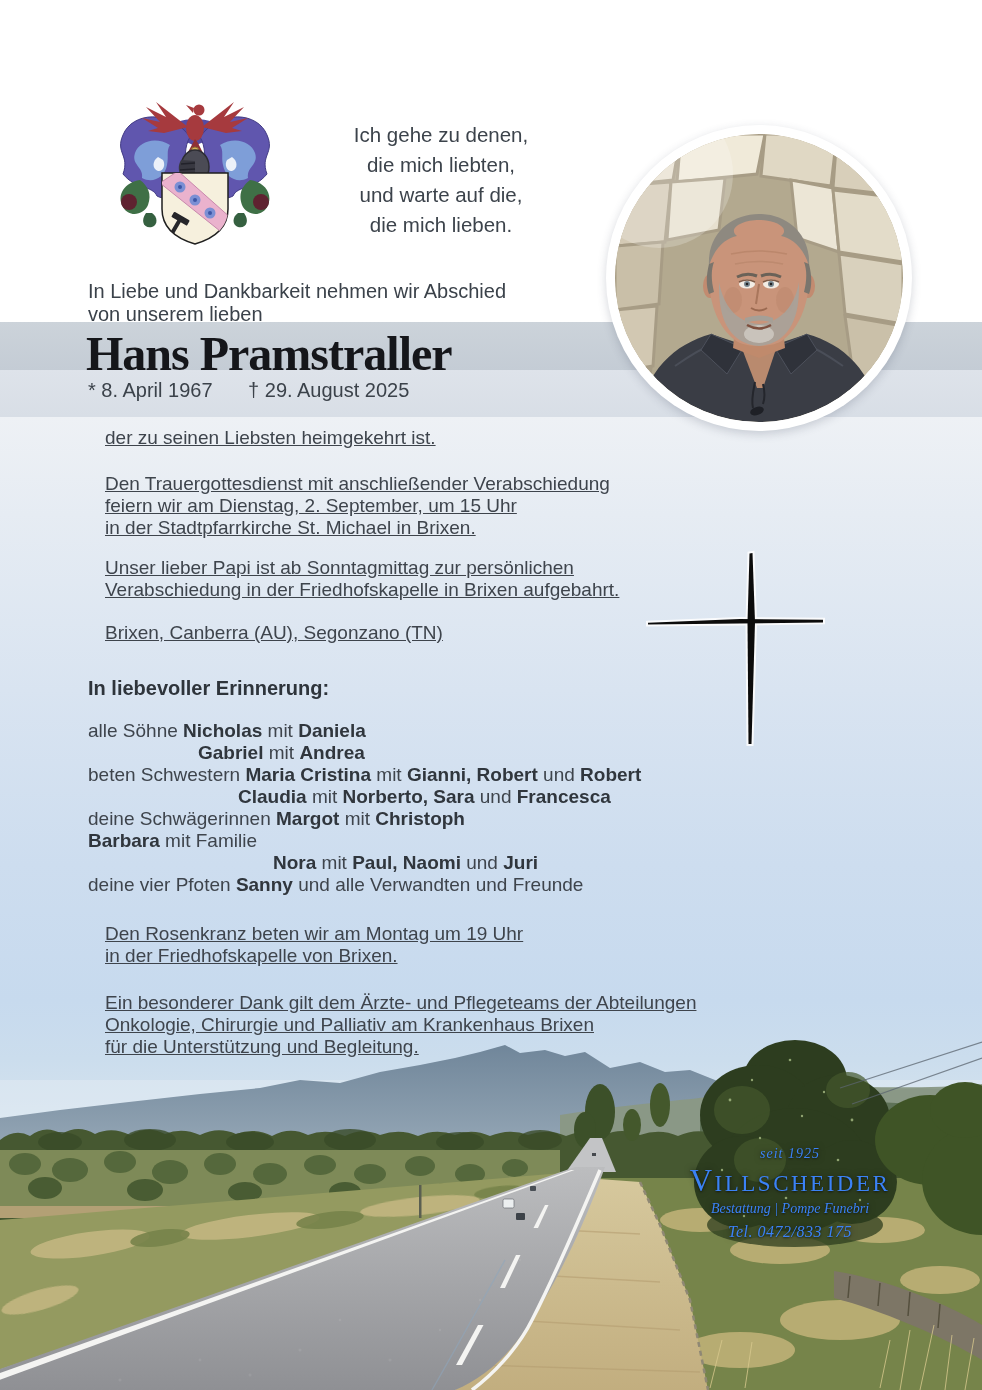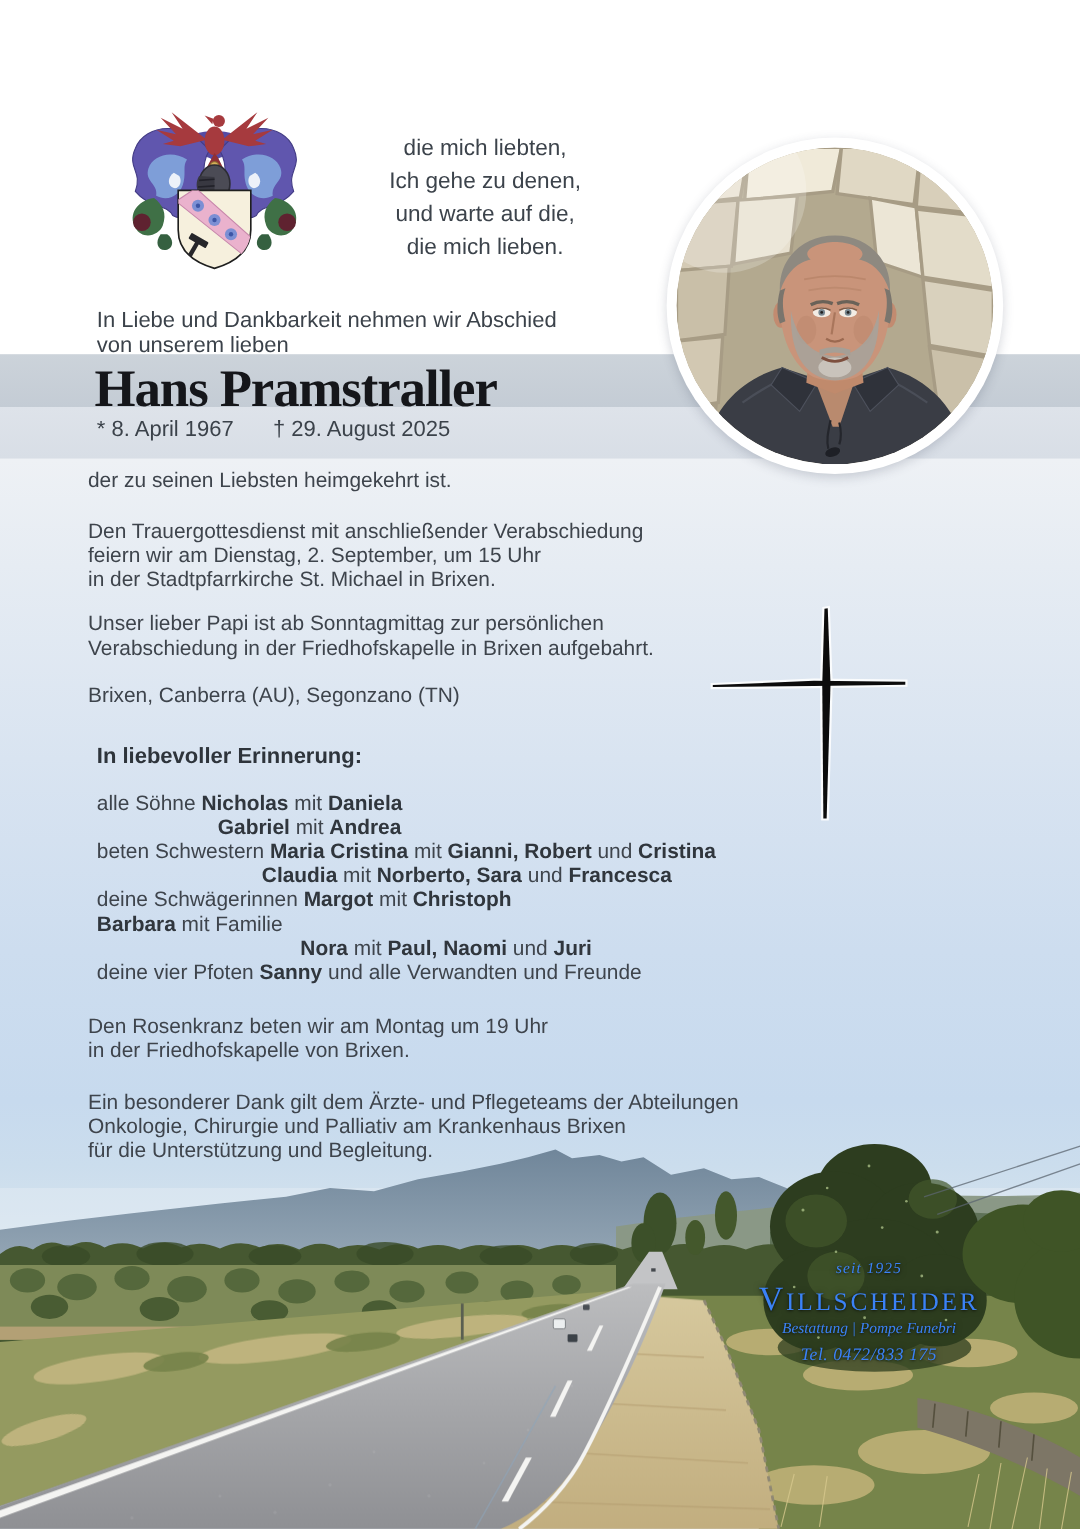--- a/index.html
+++ b/index.html
@@ -12,21 +12,21 @@
   .band-name{left:0;top:322px;width:982px;height:48px;background:linear-gradient(180deg,#ccd3da,#c4ccd5);z-index:2;}
   .band-dates{left:0;top:370px;width:982px;height:47px;background:linear-gradient(180deg,#dee3ea,#d8dee6);z-index:2;}
   
   .z{z-index:4;}
   .poem{left:300px;top:120px;width:282px;text-align:center;font-size:20.5px;line-height:30px;color:#3c434b;}
   .intro{left:88px;top:280px;font-size:20px;line-height:23px;color:#3b424a;}
   .name{left:86px;top:326px;font-family:"Liberation Serif",serif;font-weight:700;font-size:48px;
         letter-spacing:-1px;color:#15161a;z-index:4;}
   .dates{left:88px;top:379px;font-size:20px;color:#3b424a;z-index:4;}
   .dates .birth{display:inline-block;margin-right:30px;}
-  .para{left:80px;font-size:19px;line-height:22px;color:#3e444c;}
+  .para{left:105px;font-size:19px;line-height:22px;color:#3e444c;text-decoration:underline;}
   .para .ln{white-space:nowrap;}
   .mem-head{left:88px;top:677px;font-size:20px;font-weight:700;color:#2e343b;}
   .family{left:88px;top:720px;font-size:19px;line-height:22px;color:#3e444c;}
   .fam-line{white-space:nowrap;}
   .b{font-weight:700;color:#30363d;}
   
   .photo{left:606px;top:125px;width:306px;height:306px;border-radius:50%;background:#fff;
          box-shadow:0 3px 10px rgba(60,70,90,.22);z-index:5;display:flex;align-items:center;justify-content:center;}
   .photo svg{border-radius:50%;display:block;}
   
@@ -106,22 +106,22 @@
         </g>
         <g transform="translate(78,126) rotate(30)">
           <rect x="-2" y="-4" width="4" height="18" fill="#26262a"></rect>
           <rect x="-9" y="-8" width="18" height="6" rx="1" fill="#26262a"></rect>
         </g>
       </g>
     </g>
   </svg>
 
   <div class="abs poem z">
+    <div>Ich gehe zu denen,</div>
     <div>die mich liebten,</div>
-    <div>Ich gehe zu denen,</div>
     <div>und warte auf die,</div>
     <div>die mich lieben.</div>
   </div>
 
   <div class="abs intro z">
     <div class="ln">In Liebe und Dankbarkeit nehmen wir Abschied</div>
     <div class="ln">von unserem lieben</div>
   </div>
 
   <div class="abs name">Hans Pramstraller</div>
@@ -223,21 +223,21 @@
     <g fill="#0c0c0c">
       <polygon points="119.5,13.5 122.5,13 125,82 121.5,204 118.5,204 117.5,82"></polygon>
       <polygon points="18,82.8 110,78.9 193,79.8 193,82.4 110,83.6 18,84.6"></polygon>
     </g>
   </svg>
 
   <div class="abs mem-head z">In liebevoller Erinnerung:</div>
   <div class="abs family z">
       <div class="fam-line" style="padding-left: 0px;"><span>alle Söhne </span><span class="b">Nicholas</span><span> mit </span><span class="b">Daniela</span></div>
       <div class="fam-line" style="padding-left: 110px;"><span class="b">Gabriel</span><span> mit </span><span class="b">Andrea</span></div>
-      <div class="fam-line" style="padding-left: 0px;"><span>beten Schwestern </span><span class="b">Maria Cristina</span><span> mit </span><span class="b">Gianni, Robert</span><span> und </span><span class="b">Cristina</span></div>
+      <div class="fam-line" style="padding-left: 0px;"><span>beten Schwestern </span><span class="b">Maria Cristina</span><span> mit </span><span class="b">Gianni, Robert</span><span> und </span><span class="b">Robert</span></div>
       <div class="fam-line" style="padding-left: 150px;"><span class="b">Claudia</span><span> mit </span><span class="b">Norberto, Sara</span><span> und </span><span class="b">Francesca</span></div>
       <div class="fam-line" style="padding-left: 0px;"><span>deine Schwägerinnen </span><span class="b">Margot</span><span> mit </span><span class="b">Christoph</span></div>
       <div class="fam-line" style="padding-left: 0px;"><span class="b">Barbara</span><span> mit Familie</span></div>
       <div class="fam-line" style="padding-left: 185px;"><span class="b">Nora</span><span> mit </span><span class="b">Paul, Naomi</span><span> und </span><span class="b">Juri</span></div>
       <div class="fam-line" style="padding-left: 0px;"><span>deine vier Pfoten </span><span class="b">Sanny</span><span> und alle Verwandten und Freunde</span></div>
     </div>
 
   <div class="abs para z" style="top:923px;">
     <div class="ln">Den Rosenkranz beten wir am Montag um 19 Uhr</div>
     <div class="ln">in der Friedhofskapelle von Brixen.</div>

